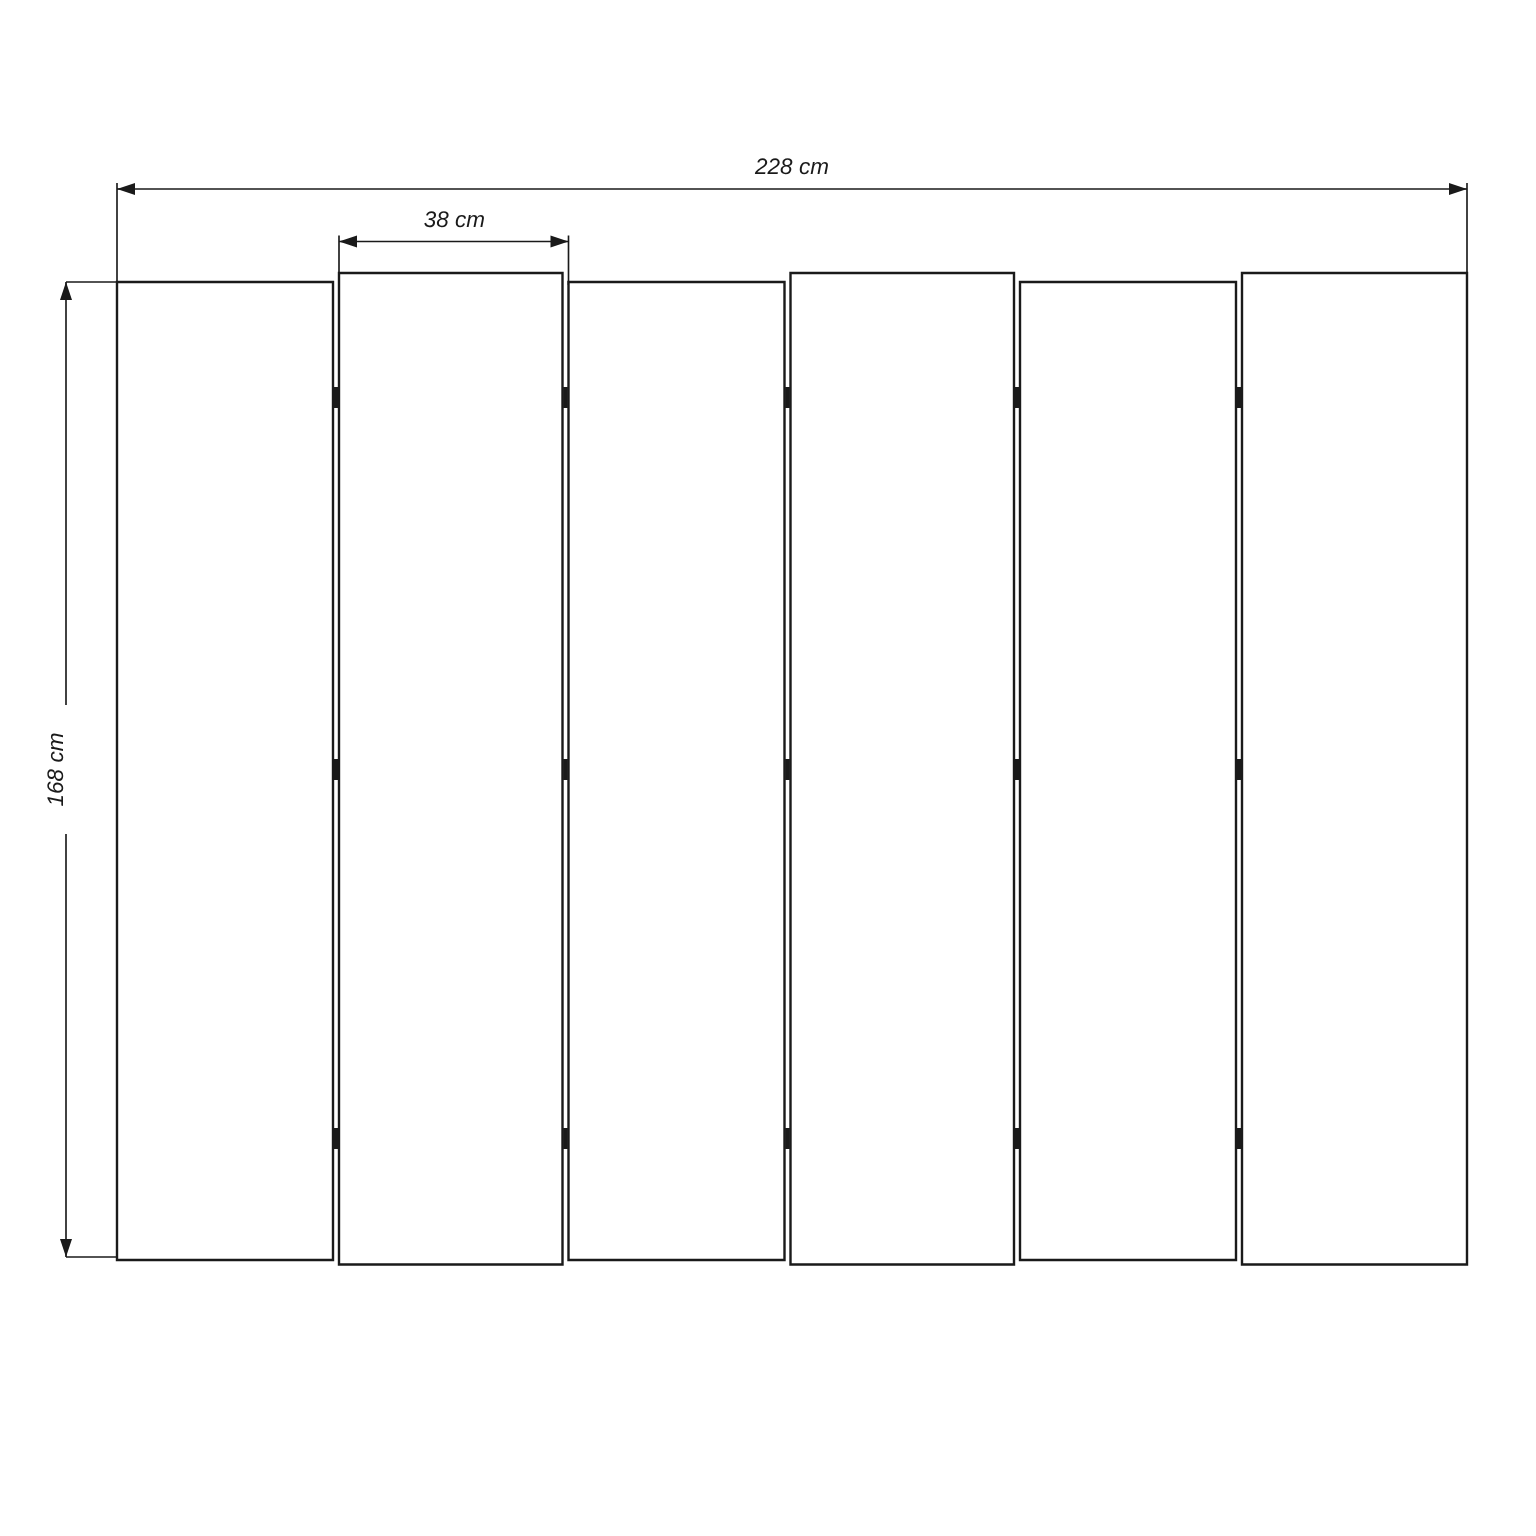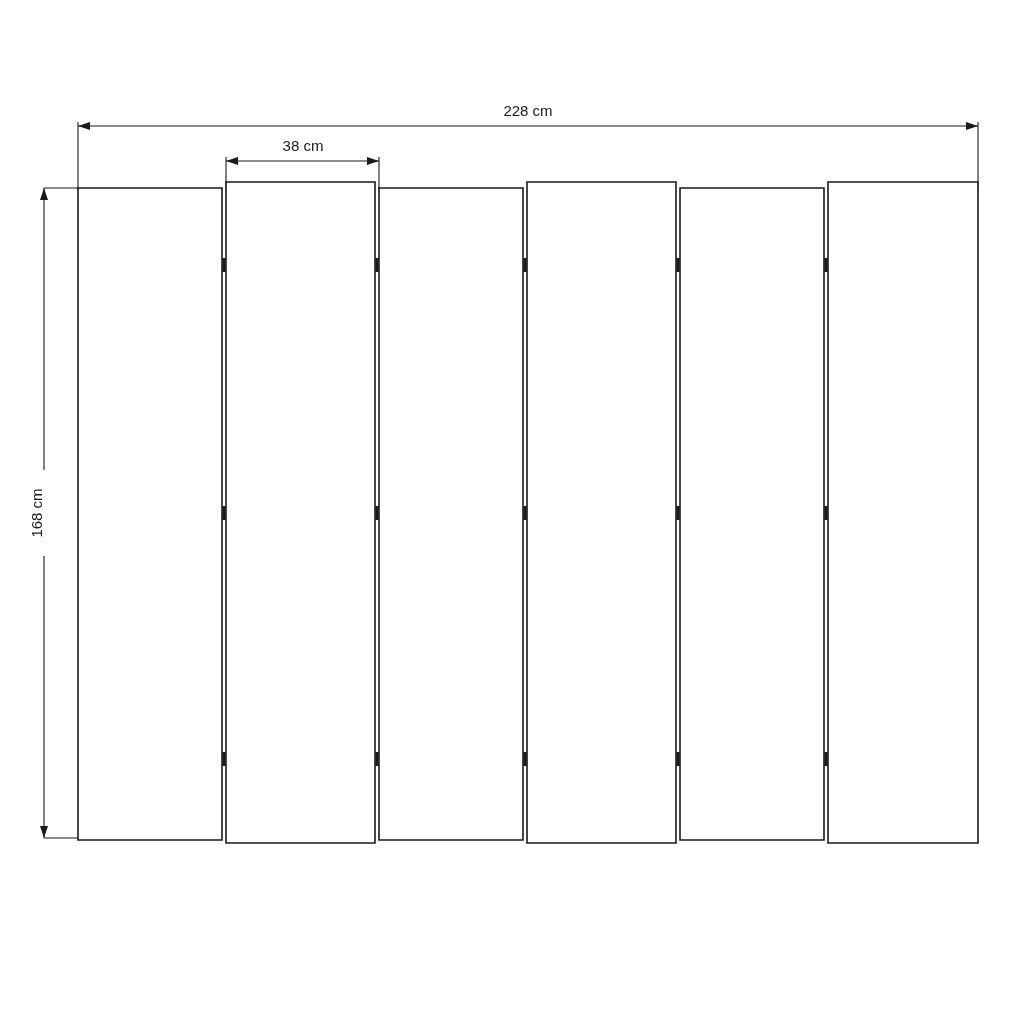--- a/index.html
+++ b/index.html
@@ -11,20 +11,21 @@
     width: 1024px;
     height: 1024px;
     font-family: "Liberation Sans", sans-serif;
     color: #1a1a1a;
     overflow: hidden;
   }
   #stage {
     position: relative;
     width: 1024px;
     height: 996px;
+    font-style: italic;
   }
   #diagram-svg {
     position: absolute;
     left: 0;
     top: 0;
     width: 1024px;
     height: 1024px;
     display: block;
   }
   .dim-label {

